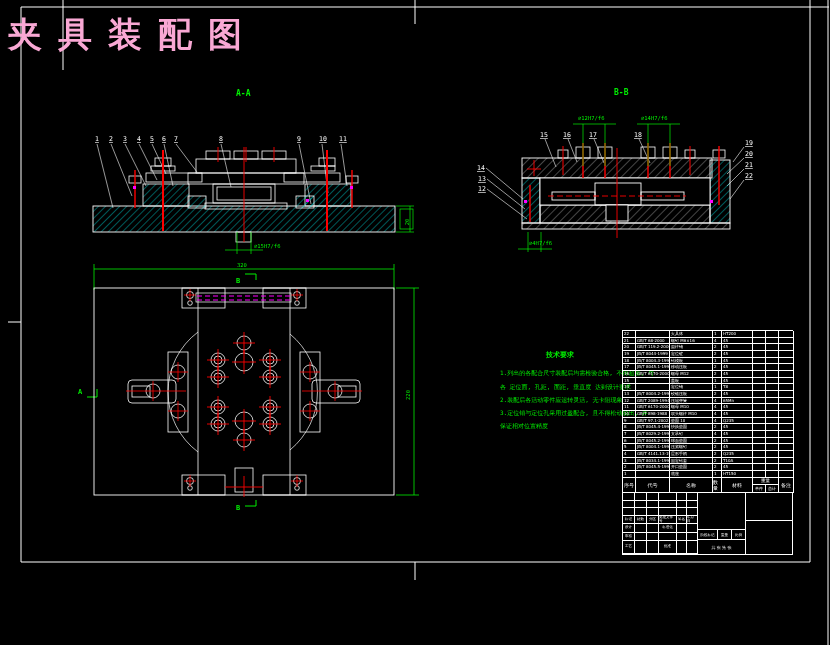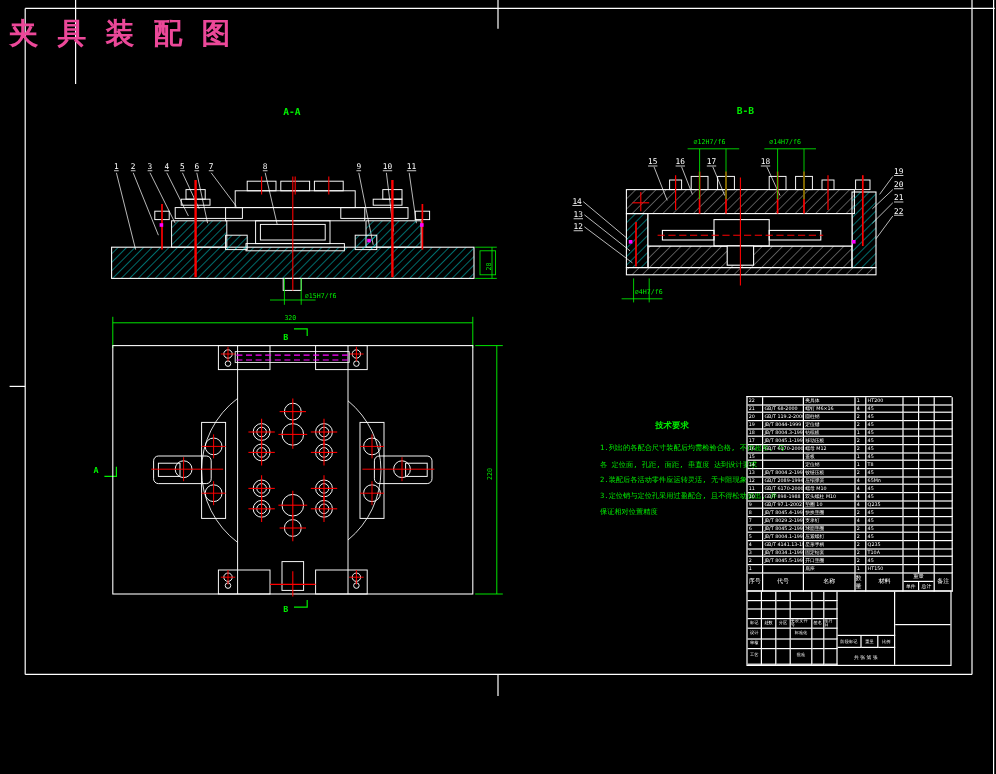--- a/index.html
+++ b/index.html
@@ -1,19 +1,19 @@
 <!DOCTYPE html>
 <html><head>
 <meta charset="utf-8">
 <style>
   html,body{margin:0;padding:0;background:#000;}
   #stage{position:relative;width:830px;height:645px;background:#000;overflow:hidden;
          font-family:"DejaVu Sans",sans-serif;}
-  #main-title{position:absolute;left:8px;top:12px;font-size:24px;font-weight:bold;
-Color:#8e1b15;color:#ec4899;letter-spacing:16px;white-space:nowrap;
+  #main-title{position:absolute;left:8px;top:12px;font-size:34px;font-weight:bold;
+Color:#8e1b15;color:#f9a8d4;letter-spacing:16px;white-space:nowrap;
          font-family:"DejaVu Serif","Liberation Serif",serif;}
   svg.cad{position:absolute;left:0;top:0;}
   svg text{font-family:"DejaVu Sans Mono","Liberation Mono",monospace;}
   .co{fill:#ffffff;font-size:6.5px;text-decoration:underline;}
   .dim{fill:#00ef00;font-size:5.5px;}
   .vt{fill:#00ef00;font-size:8px;font-weight:bold;}
   .mk{fill:#00ef00;font-size:7px;font-weight:bold;}
   .note{fill:#00ef00;font-size:6px;}
   .nt{fill:#00ef00;font-size:7px;font-weight:bold;}
   

